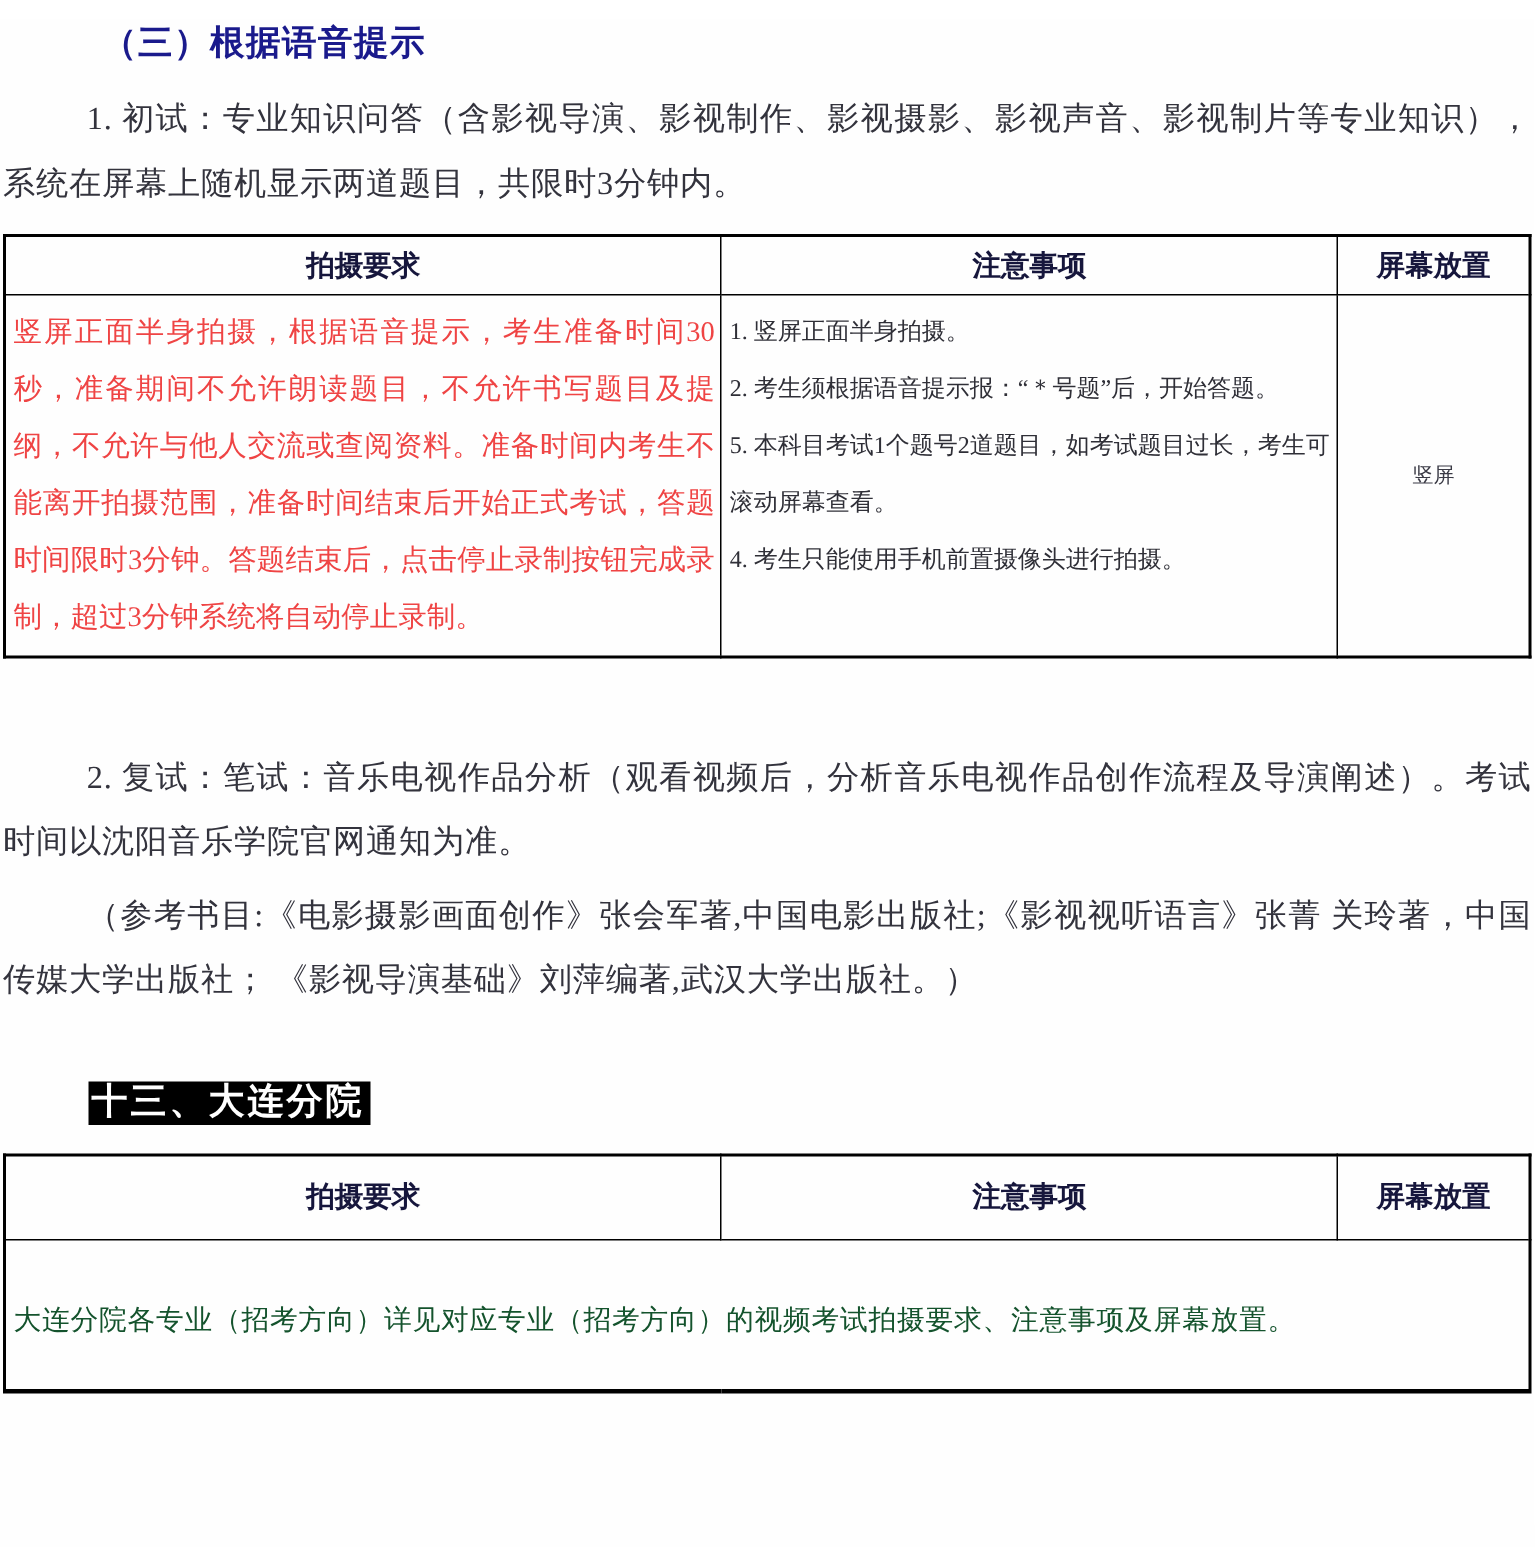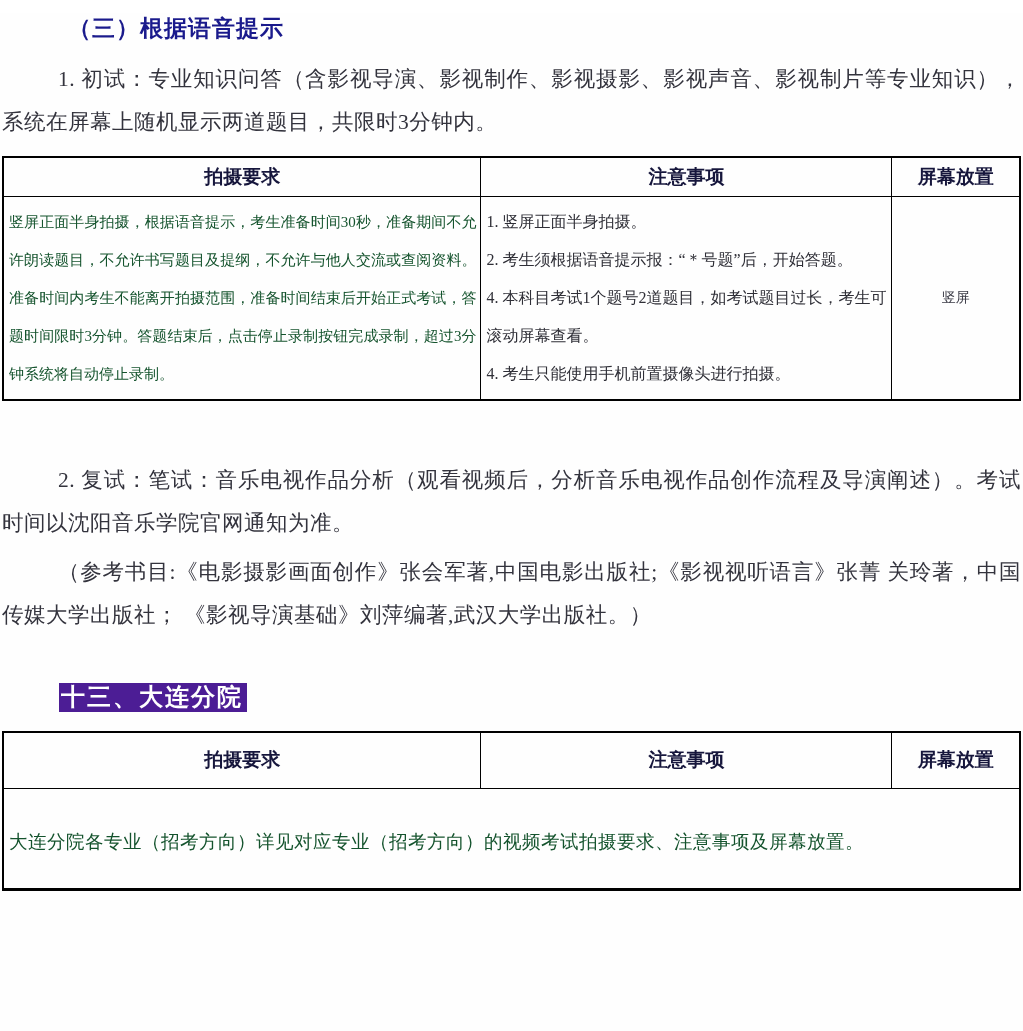--- a/index.html
+++ b/index.html
@@ -27,21 +27,21 @@
     color: #1a1a8c;
     letter-spacing: 1px;
   }
   .dalian-heading {
     margin: 42px 0 0 57px;
     font-size: 24px;
     font-weight: bold;
     line-height: 36px;
   }
   .dalian-heading .hl {
-    background: #4c1d95;
+    background: #000000;
     color: #ffffff;
     padding: 1px 4px 2px 2px;
     letter-spacing: 2px;
     text-align: right;
   }
 
   
   .para {
     font-size: 21.5px;
     line-height: 43px;
@@ -77,25 +77,25 @@
   .tbl2 th { height: 57px; }
   .col-req    { width: 47%; }
   .col-notes  { width: 40.4%; }
   .col-screen { width: 12.6%; }
 
   .cell-req {
     vertical-align: top;
     padding: 6px 4px 6px 5px;
   }
   .cell-req p {
-    font-size: 15px;
+    font-size: 19px;
     line-height: 38px;
     text-align: justify;
     text-justify: inter-character;
-    color: #14532d;
+    color: #ef4444;
   }
   .cell-notes {
     vertical-align: top;
     padding: 6px 4px 6px 5px;
   }
   .cell-notes p {
     font-size: 16px;
     line-height: 38px;
     color: #2f2f37;
     text-align: left;
@@ -138,21 +138,21 @@
       </tr>
     </thead>
     <tbody>
       <tr>
         <td class="cell-req">
           <p>竖屏正面半身拍摄，根据语音提示，考生准备时间30秒，准备期间不允许朗读题目，不允许书写题目及提纲，不允许与他人交流或查阅资料。准备时间内考生不能离开拍摄范围，准备时间结束后开始正式考试，答题时间限时3分钟。答题结束后，点击停止录制按钮完成录制，超过3分钟系统将自动停止录制。</p>
         </td>
         <td class="cell-notes">
           <p>1. 竖屏正面半身拍摄。</p>
           <p>2. 考生须根据语音提示报：“＊号题”后，开始答题。</p>
-          <p>4. 本科目考试1个题号2道题目，如考试题目过长，考生可滚动屏幕查看。</p>
+          <p>5. 本科目考试1个题号2道题目，如考试题目过长，考生可滚动屏幕查看。</p>
           <p>4. 考生只能使用手机前置摄像头进行拍摄。</p>
         </td>
         <td class="cell-screen">竖屏</td>
       </tr>
     </tbody>
   </table>
 
   <p class="para indent p-retrial">2. 复试：笔试：音乐电视作品分析（观看视频后，分析音乐电视作品创作流程及导演阐述）。考试时间以沈阳音乐学院官网通知为准。</p>
 
   <p class="para indent p-refs">（参考书目:《电影摄影画面创作》张会军著,中国电影出版社;《影视视听语言》张菁 关玲著，中国传媒大学出版社； 《影视导演基础》刘萍编著,武汉大学出版社。）</p>

